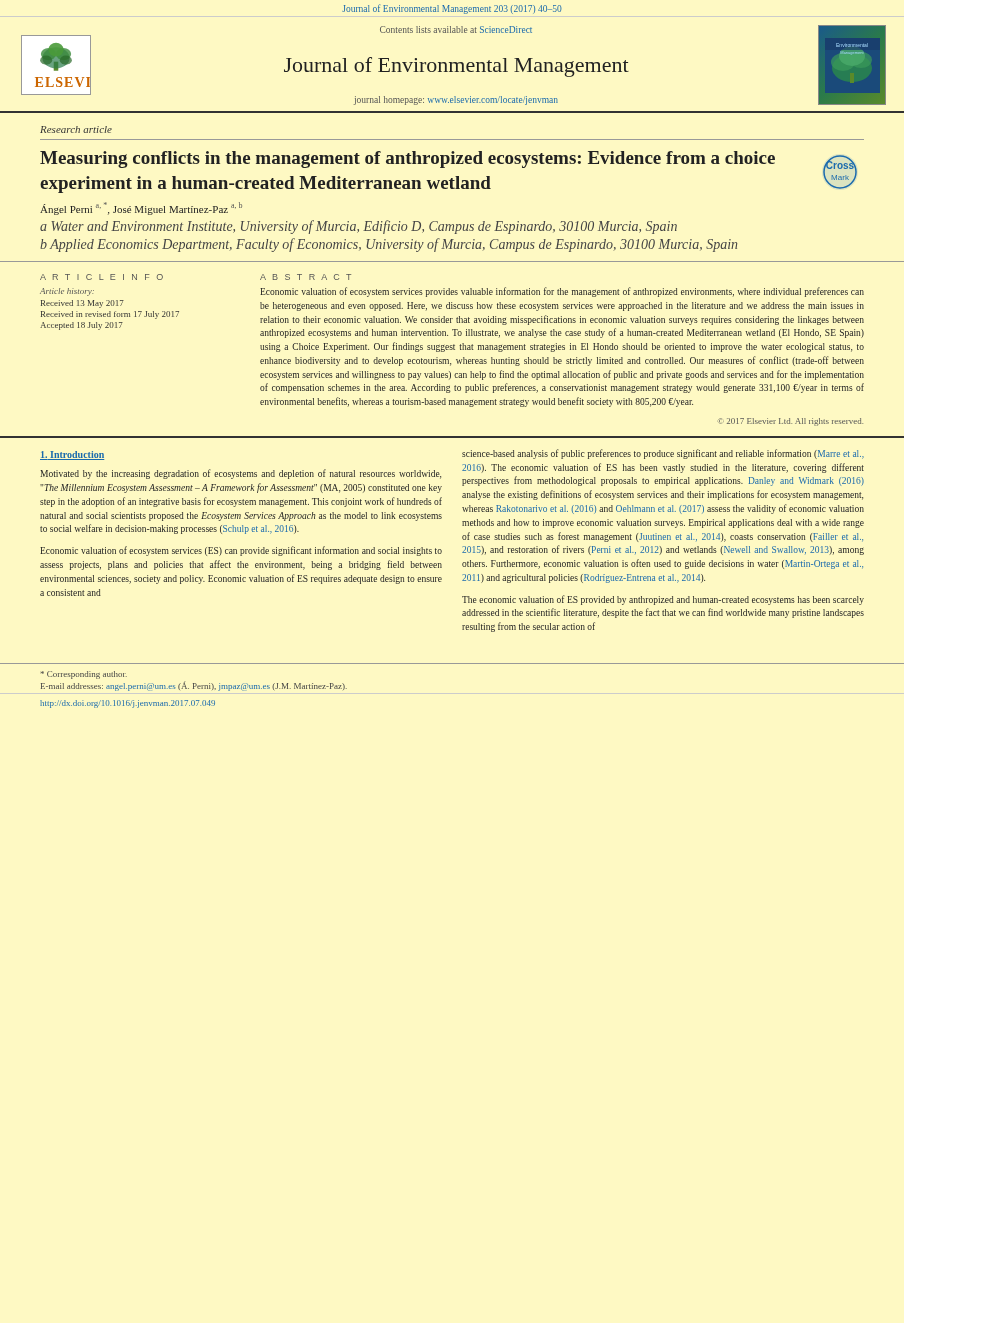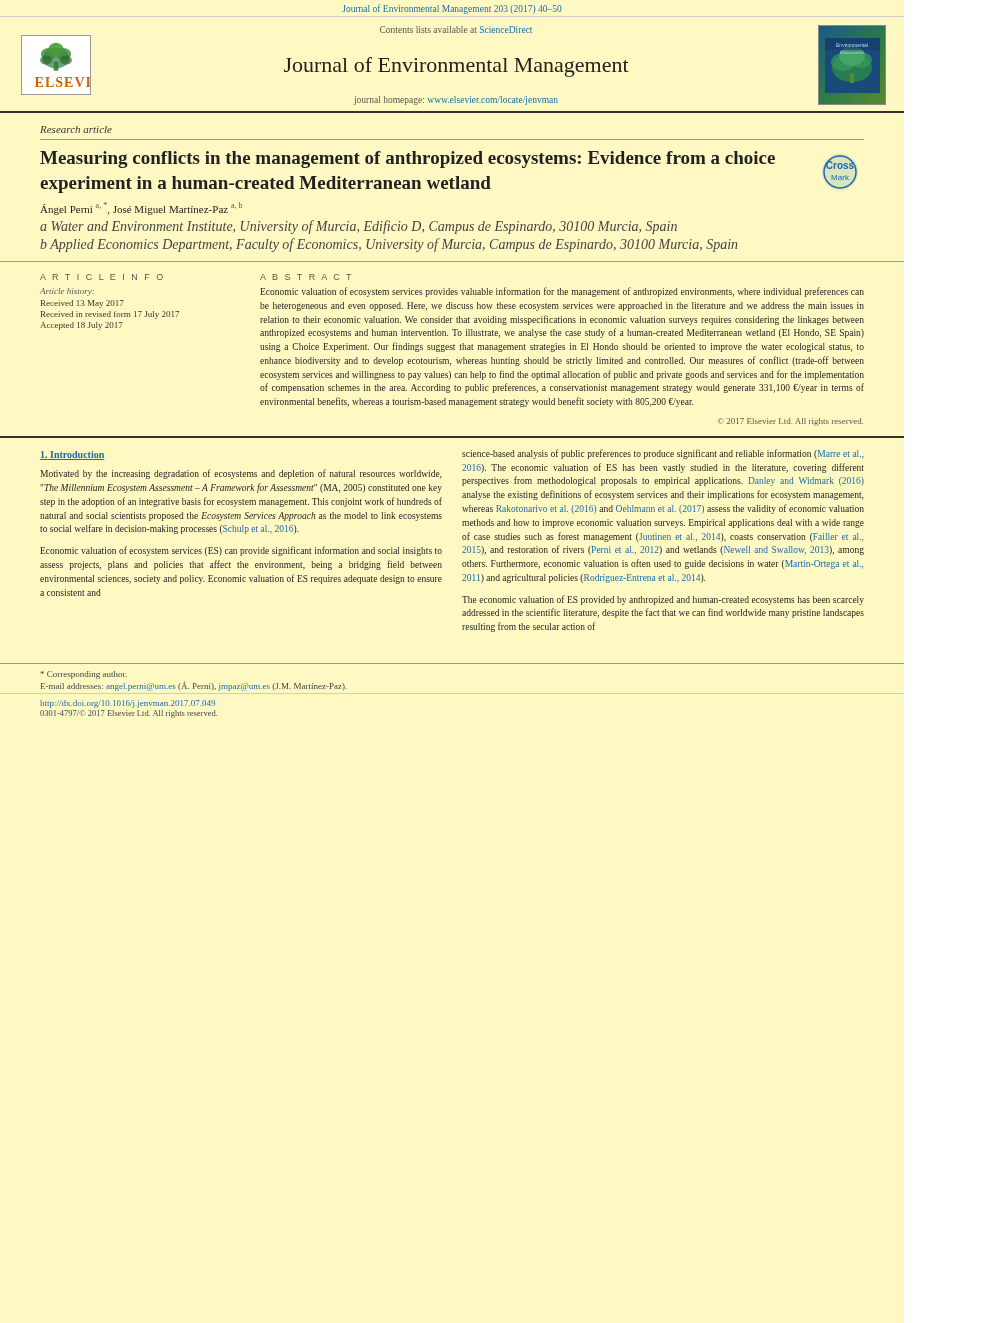--- a/index.html
+++ b/index.html
@@ -434,16 +434,15 @@
       <span>E-mail addresses:</span>
       <span class="footnote-link">angel.perni@um.es</span>
       <span>(Á. Perni),</span>
       <span class="footnote-link">jmpaz@um.es</span>
       <span>(J.M. Martínez-Paz).</span>
     </div>
   </div>
 
   <div class="bottom-bar">
     <div class="footnote-link">http://dx.doi.org/10.1016/j.jenvman.2017.07.049</div>
-    <div>0301-4797/© 2017 Elsevier Ltd. All rights reserved.</div>
   </div>
 
 </div>
 
 </body></html>

